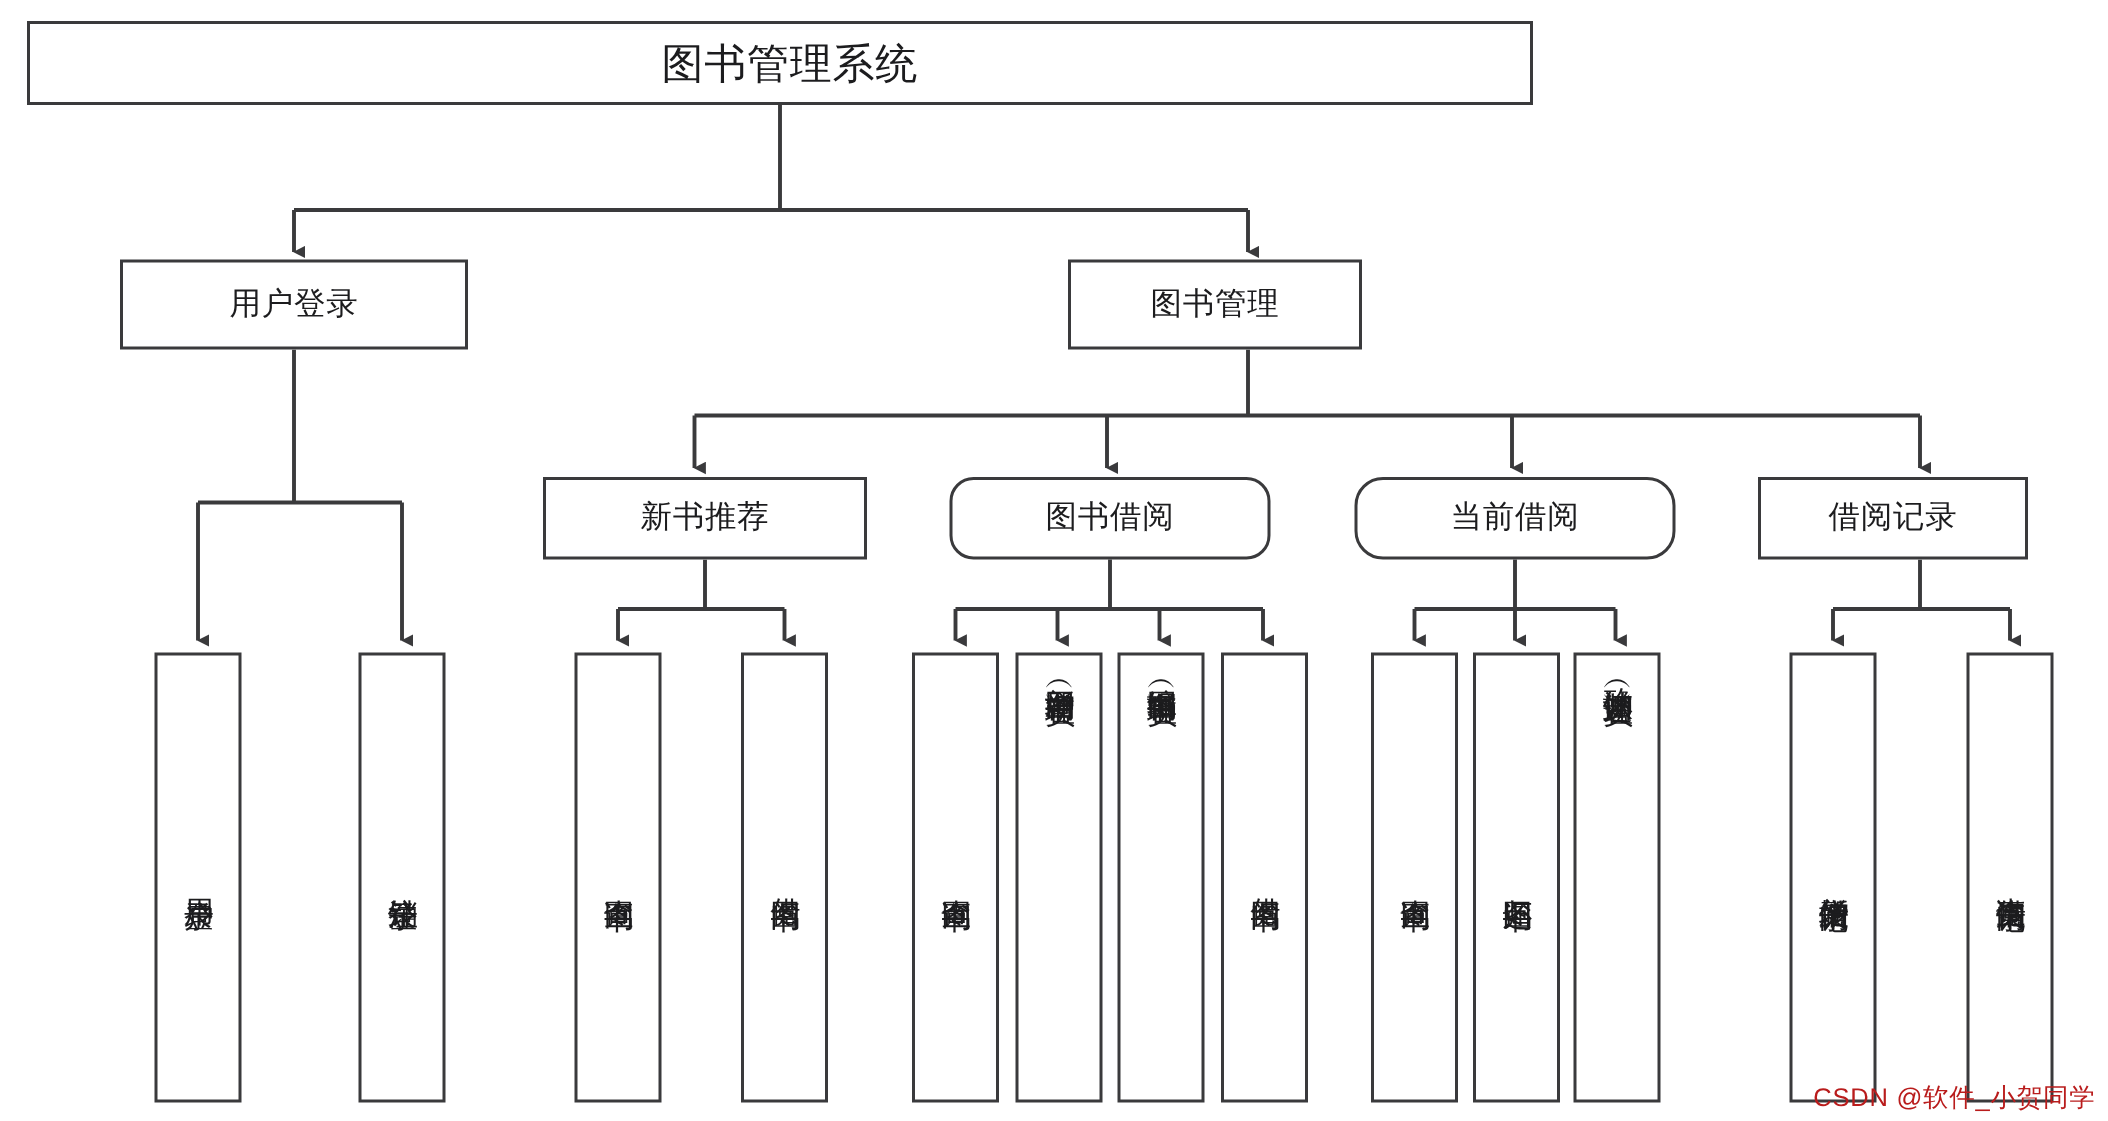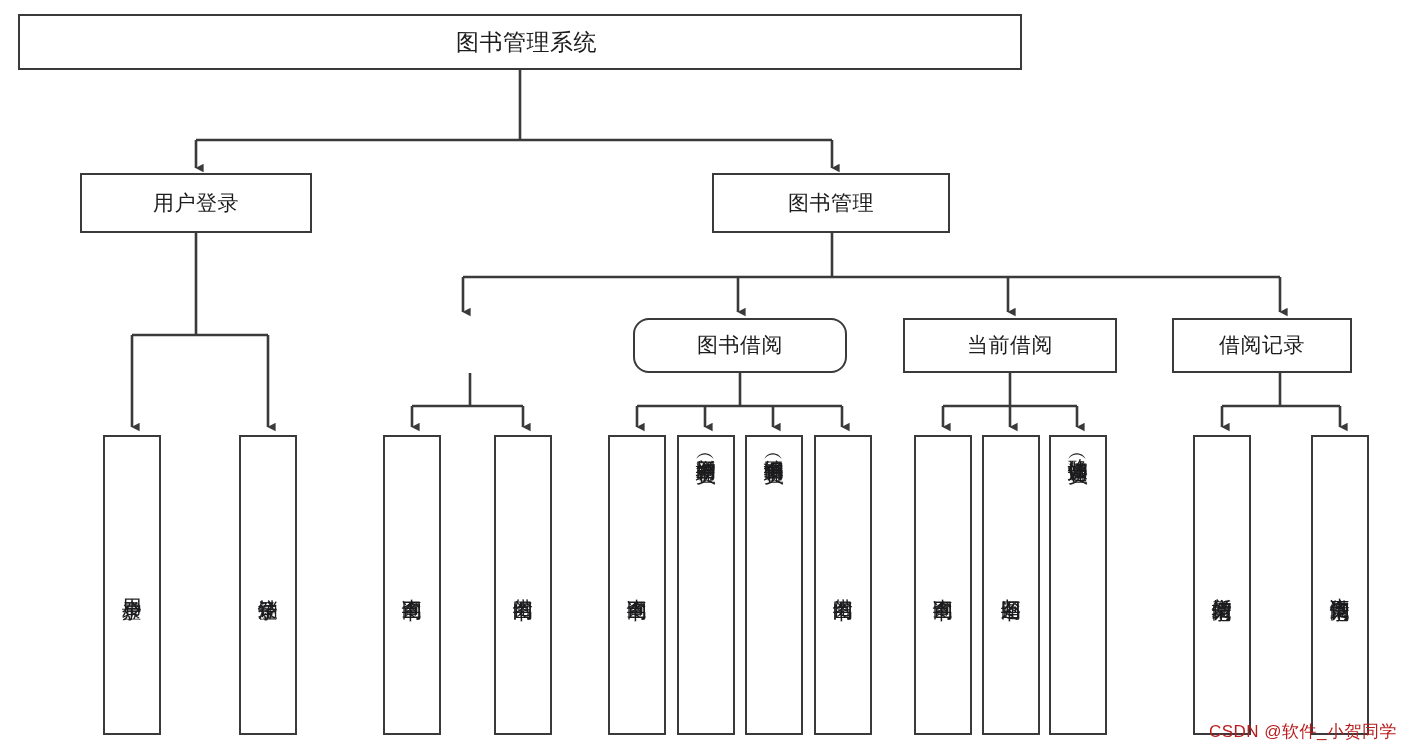--- a/index.html
+++ b/index.html
@@ -43,21 +43,21 @@
   }
   .node-label {
     font-size: 21px;
     line-height: 1.25;
     color: #1c1c1e;
     white-space: nowrap;
     letter-spacing: 0.5px;
   }
 
   
-  .node.root .node-label { font-size: 23px; margin-left: 13px; }
+  .node.root .node-label { font-size: 28px; margin-left: 13px; }
 
   
   .node.leaf {
     align-items: center;
     justify-content: center;
     padding: 6px 0;
   }
   .node.leaf .node-label {
     writing-mode: vertical-rl;
     text-orientation: upright;
@@ -140,30 +140,33 @@
   </svg>
 
   <div class="node root" style="left:18px; top:14px; width:1004px; height:56px;">
     <span class="node-label">图书管理系统</span>
   </div>
 
   <div class="node" style="left:80px; top:173px; width:232px; height:60px;">
     <span class="node-label">用户登录</span>
   </div>
 
-  <div class="node" style="left:712px; top:173px; width:238px; height:60px;">
+  <div class="node" style="left:712px; top:173px; width:196px; height:60px;">
     <span class="node-label">图书管理</span>
   </div>
 
+  <div class="node" style="left:362px; top:318px; width:216px; height:55px;">
+    <span class="node-label">新书推荐</span>
+  </div>
 
   <div class="node" style="left:633px; top:318px; width:214px; height:55px;border-radius:16px;">
     <span class="node-label">图书借阅</span>
   </div>
 
-  <div class="node" style="left:903px; top:318px; width:214px; height:55px;">
+  <div class="node" style="left:903px; top:318px; width:214px; height:55px;border-radius:19px;">
     <span class="node-label">当前借阅</span>
   </div>
 
   <div class="node" style="left:1172px; top:318px; width:180px; height:55px;text-align:center;">
     <span class="node-label">借阅记录</span>
   </div>
 
   <div class="node leaf" style="left:103px; top:435px; width:58px; height:300px;">
     <span class="node-label">用户登录</span>
   </div>

